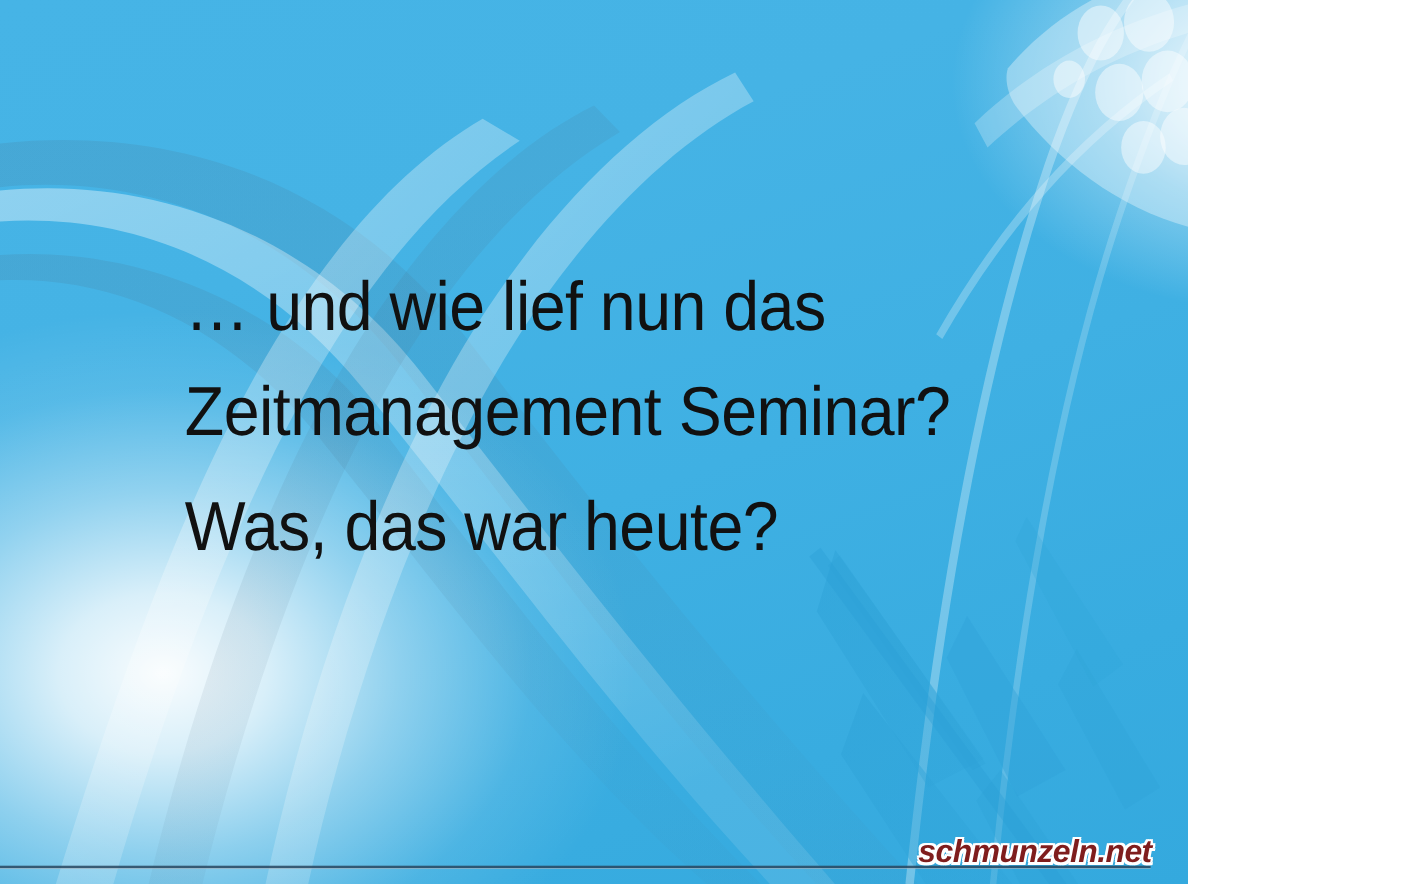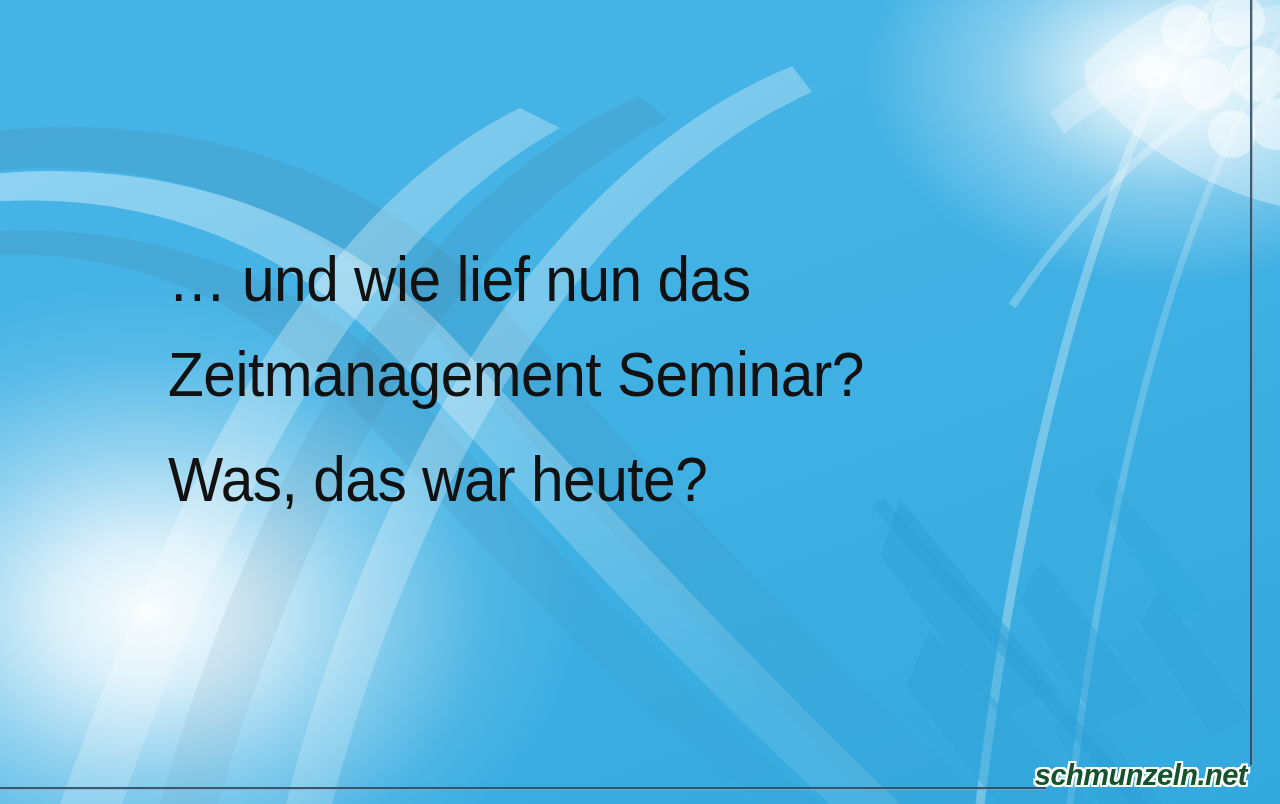--- a/index.html
+++ b/index.html
@@ -3,21 +3,21 @@
 <meta charset="utf-8">
 <style>
   html, body {
     margin: 0;
     padding: 0;
     background: #ffffff;
   }
 
   #slide {
     position: relative;
-    width: 1280px;
+    width: 1080px;
     height: 804px;
     overflow: hidden;
     background: #41b2e4;
     font-family: "Liberation Sans", sans-serif;
   }
 
   
   .bg-layer {
     position: absolute;
     inset: 0;
@@ -99,21 +99,21 @@
   
   #watermark {
     position: absolute;
     z-index: 7;
     right: 33px;
     bottom: 12px;
     font-family: "Liberation Sans", sans-serif;
     font-size: 29px;
     font-style: italic;
     font-weight: bold;
-    color: #14532d;
+    color: #7f1d1d;
     letter-spacing: -0.5px;
     text-shadow:
       -2px -2px 0 #ffffff,  2px -2px 0 #ffffff,
       -2px  2px 0 #ffffff,  2px  2px 0 #ffffff,
       -2px  0   0 #ffffff,  2px  0   0 #ffffff,
        0   -2px 0 #ffffff,  0    2px 0 #ffffff;
     white-space: nowrap;
   }
 </style>
 </head>

